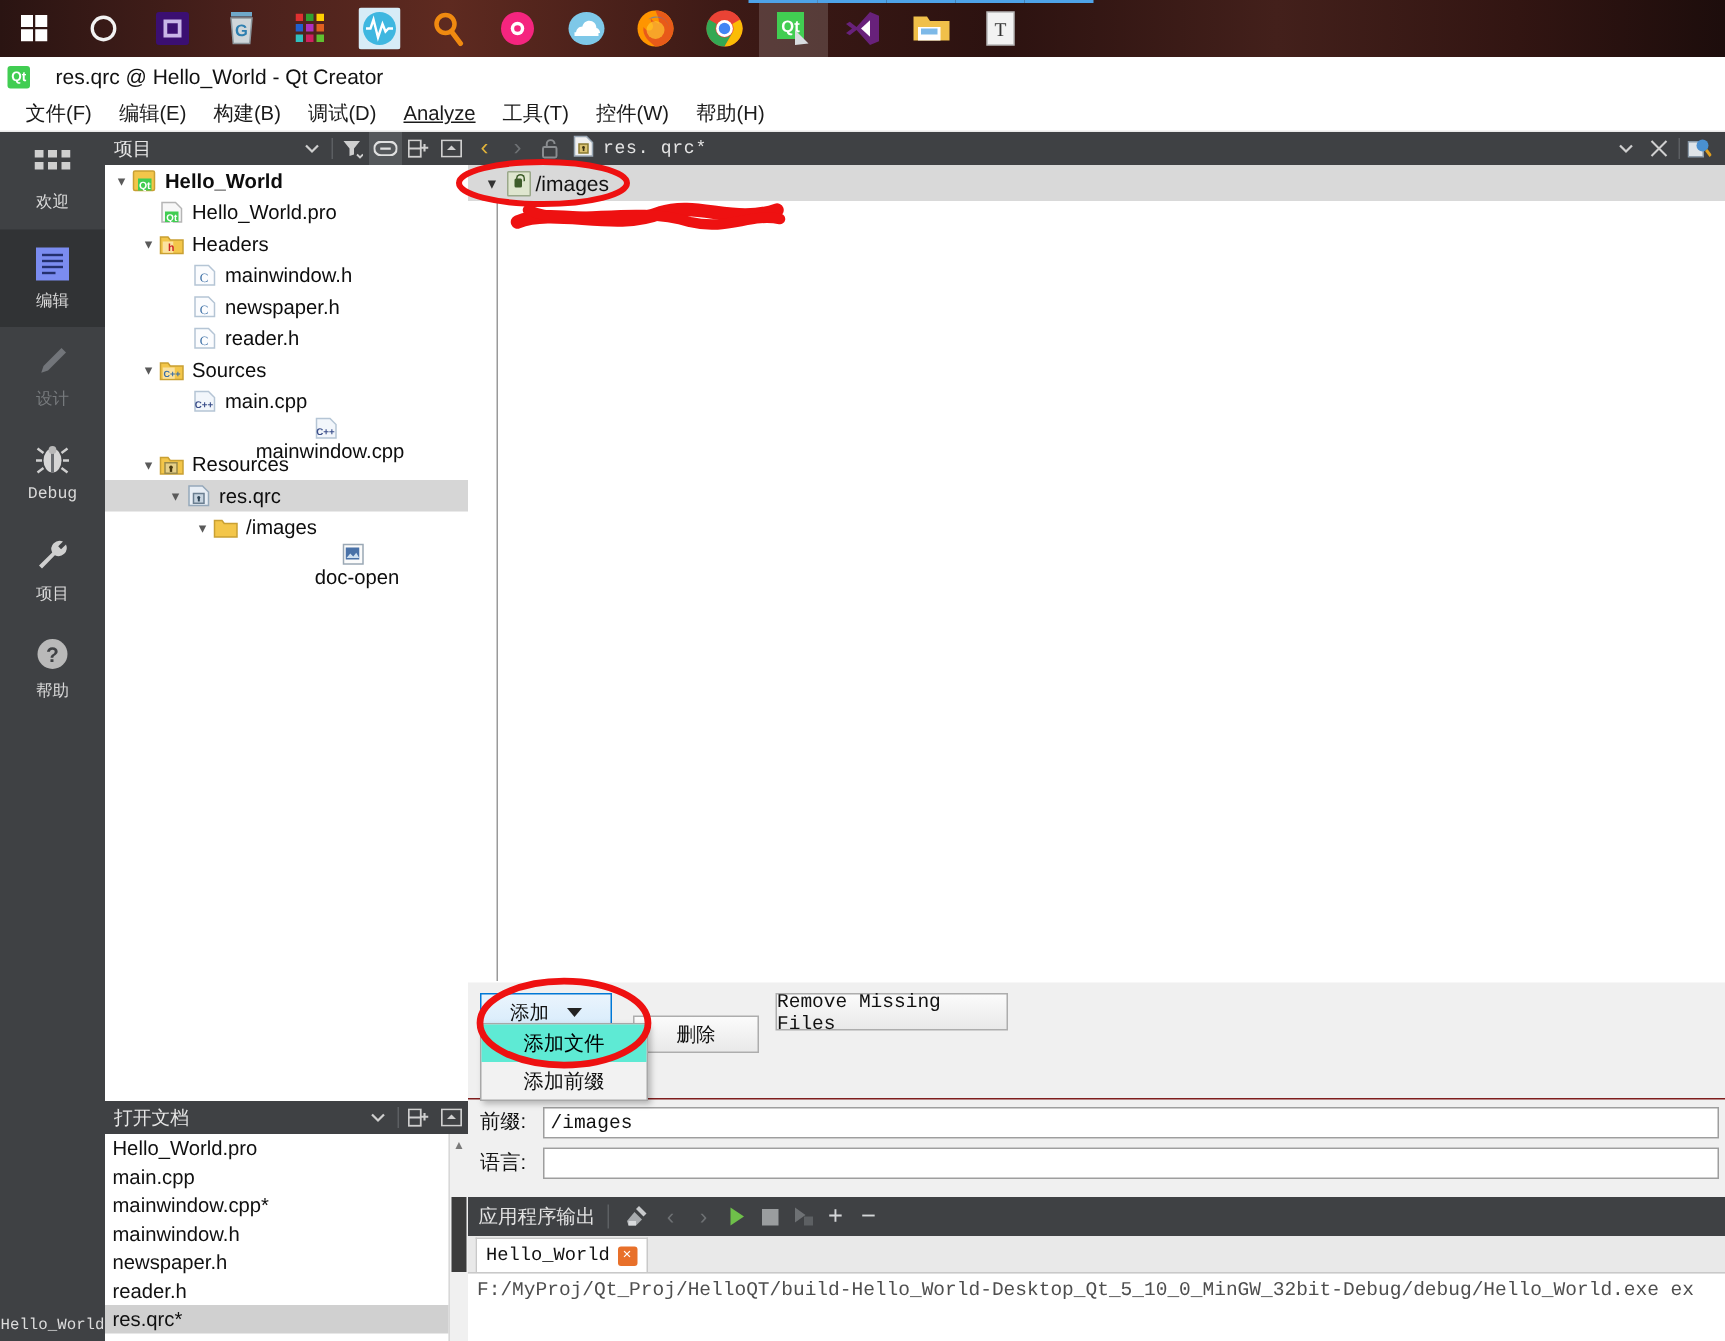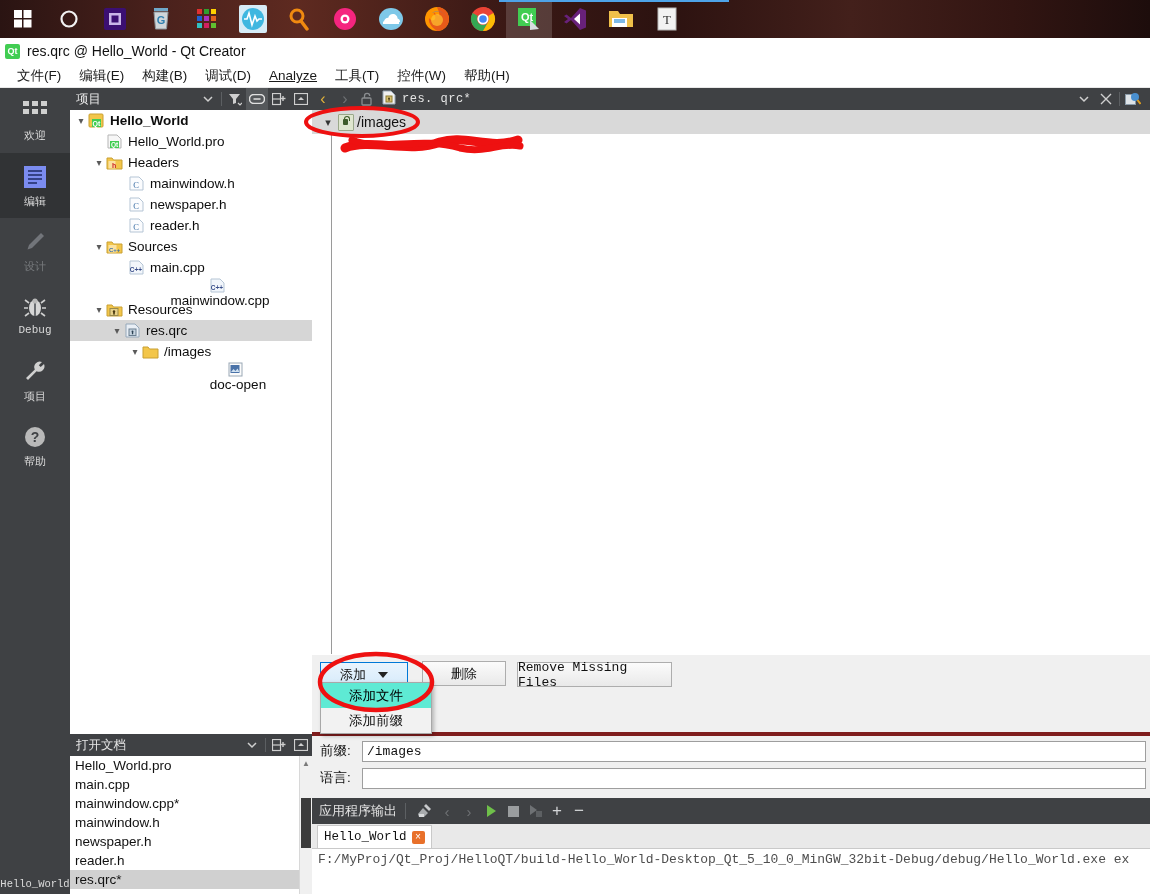--- a/index.html
+++ b/index.html
@@ -19,21 +19,21 @@
     display:flex;align-items:center;justify-content:center;
   }
   .tb-ico.active{background:rgba(255,255,255,0.16);}
   .tb-underline{position:absolute;top:0;height:2px;background:#4ea3e8;}
   
   #titlebar{
     position:absolute;left:0;top:38px;width:1150px;height:26px;
     background:#ffffff;display:flex;align-items:center;padding-left:5px;
     box-sizing:border-box;
   }
-  #titlebar .ttl{font-size:14px;color:#111;margin-left:7px;}
+  #titlebar .ttl{font-size:14px;color:#111;margin-left:17px;}
   .qticon{
     width:15px;height:15px;background:#41cd52;border-radius:2px;
     display:inline-flex;align-items:center;justify-content:center;
     color:#fff;font-size:9px;font-weight:bold;font-family:"Liberation Sans",sans-serif;
   }
   
   #menubar{
     position:absolute;left:0;top:64px;width:1150px;height:24px;
     background:#ffffff;display:flex;align-items:center;padding-left:8px;
     box-sizing:border-box;border-bottom:1px solid #e8e8e8;
@@ -108,21 +108,21 @@
   .caret{width:0;height:0;border-left:5px solid transparent;border-right:5px solid transparent;border-top:6px solid #222;}
   
   #dropmenu{
     position:absolute;left:320px;top:682px;width:110px;
     background:#f2f2f2;border:1px solid #a8a8a8;box-shadow:2px 2px 4px rgba(0,0,0,0.25);
     z-index:40;
   }
   .dmitem{height:25px;display:flex;align-items:center;justify-content:center;font-size:13.5px;color:#111;}
   .dmitem.hl{background:#5eead4;color:#000;}
   
-  #fields{position:absolute;left:312px;top:732px;width:838px;height:66px;background:#f0f0f0;border-top:4px solid #7f1d1d;}
+  #fields{position:absolute;left:312px;top:732px;width:838px;height:66px;background:#f0f0f0;border-top:1px solid #7f1d1d;}
   .frow{display:flex;align-items:center;height:24px;margin-top:3px;}
   .flabel{width:50px;padding-left:8px;font-size:13.5px;color:#111;box-sizing:border-box;}
   .finput{
     flex:1;height:21px;background:#fff;border:1px solid #9e9e9e;margin-right:4px;
     font-family:"Liberation Mono",monospace;font-size:13px;color:#111;
     display:flex;align-items:center;padding-left:4px;box-sizing:border-box;
   }
   
   #outpane{position:absolute;left:312px;top:798px;width:838px;height:96px;background:#fff;}
   #outhead{height:26px;background:#3f4144;display:flex;align-items:center;color:#e2e2e2;font-size:13px;padding-left:7px;box-sizing:border-box;}
@@ -621,21 +621,21 @@
 </div>
 <div class="treeline"></div>
 
 <div id="btnbar">
   <div class="qbtn hl" style="left:8px;top:7px;width:88px;height:25px;">
     <span>添加</span>
     <span style="margin-left:12px;">
       <span class="caret" style="display:inline-block;"></span>
     </span>
   </div>
-  <div class="qbtn" style="left:110px;top:6px;width:84px;height:25px;">
+  <div class="qbtn" style="left:110px;top:22px;width:84px;height:25px;">
     <span>删除</span>
   </div>
   <div class="qbtn" style="left:205px;top:7px;width:155px;height:25px;">
     <span>Remove Missing Files</span>
   </div>
 </div>
 
 <div id="dropmenu">
   <div class="dmitem hl">添加文件</div>
   <div class="dmitem">添加前缀</div>

